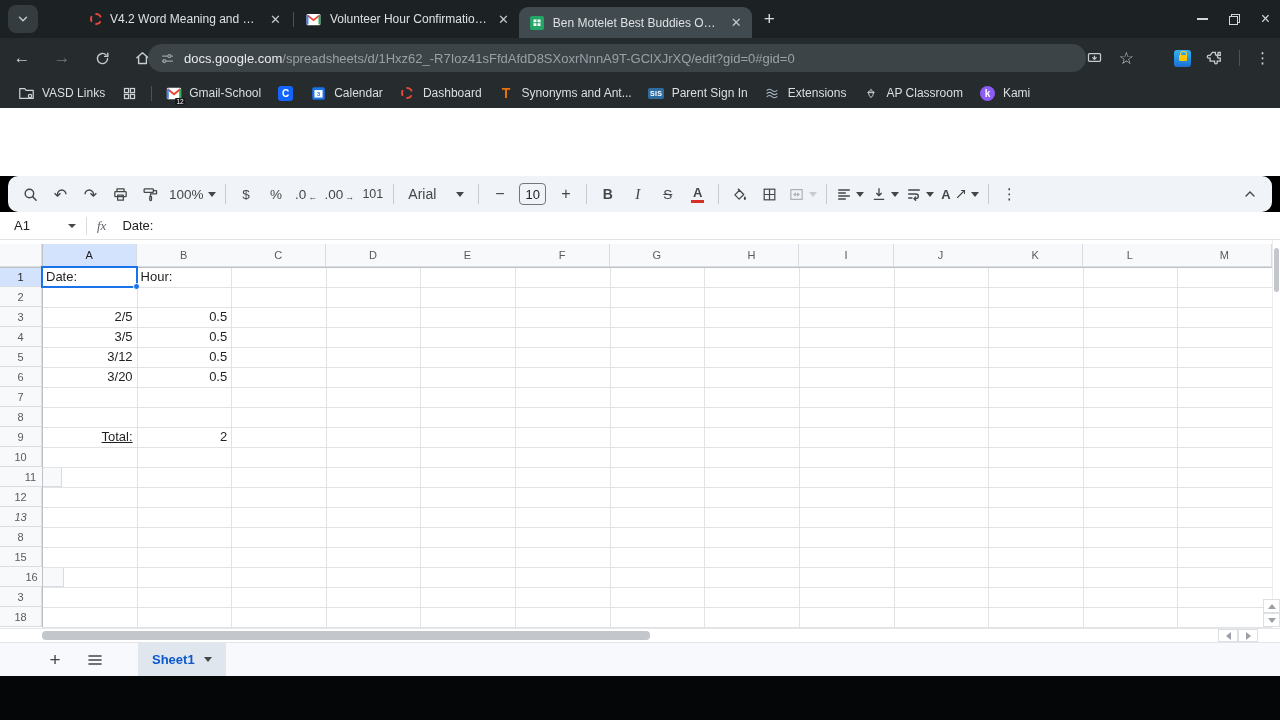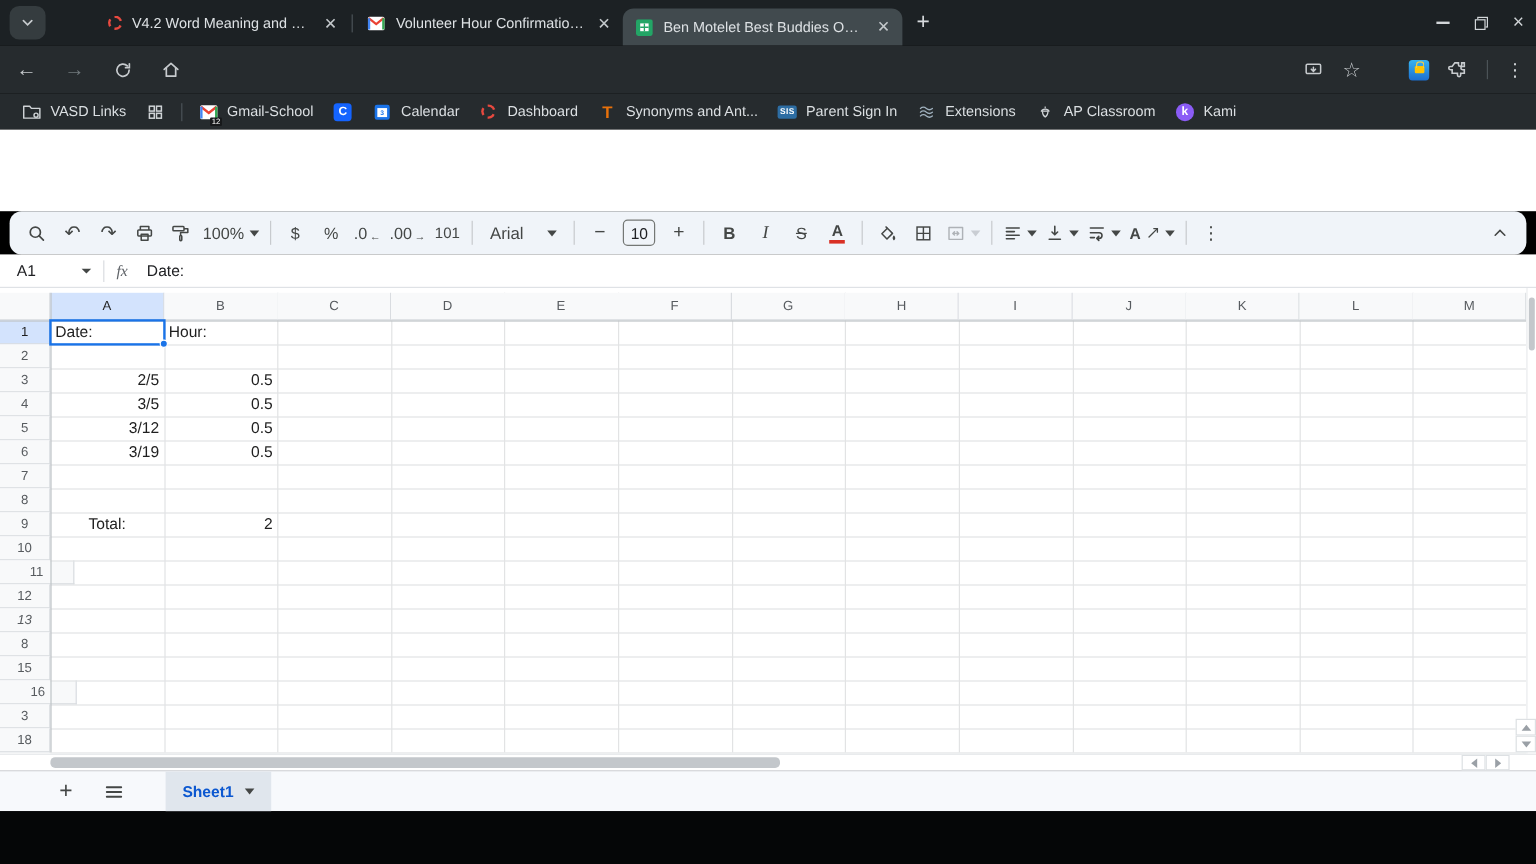--- a/index.html
+++ b/index.html
@@ -183,20 +183,28 @@
       <svg width="17" height="17" viewBox="0 0 24 24" fill="none" stroke="#c7cbce" stroke-width="2" stroke-linecap="round">
           <path d="M19.2 12a7.2 7.2 0 1 1-2.1-5.1"></path>
           <path d="M19.5 4.5V9H15"></path>
         </svg>
     </div>
     <div class="nav-ic">
       <svg width="17" height="17" viewBox="0 0 24 24" fill="none" stroke="#c7cbce" stroke-width="2" stroke-linecap="round" stroke-linejoin="round">
           <path d="M4 11l8-7 8 7"></path>
           <path d="M6.5 9.5V19h11V9.5"></path>
         </svg>
+    </div>
+    <div id="omnibox">
+      <svg width="15" height="15" viewBox="0 0 24 24" fill="none" stroke="#9aa0a6" stroke-width="2" stroke-linecap="round">
+          <path d="M4 8h8M18 8h2M4 16h2M10 16h10"></path>
+          <circle cx="15" cy="8" r="2.4"></circle>
+          <circle cx="7" cy="16" r="2.4"></circle>
+        </svg>
+      <span class="url"><span class="host">docs.google.com</span><span class="path">/spreadsheets/d/1Hxz62_-R7Ioz41sFfdAfdD8SXoxrNnnA9T-GClXJrXQ/edit?gid=0#gid=0</span></span>
     </div>
     <div id="omni-right">
       <svg width="19" height="17" viewBox="0 0 24 24" fill="none" stroke="#c7cbce" stroke-width="1.8" stroke-linecap="round">
           <rect x="3.5" y="5" width="17" height="11" rx="1.5"></rect>
           <path d="M12 8.5v4.5M9.5 10.8 12 13.3l2.5-2.5"></path>
         </svg>
       <span style="color:#c7cbce;font-size:17px">☆</span>
       <span style="width:10px"></span>
       <div class="lock-ext">
           <span class="lk"></span>
@@ -554,23 +562,23 @@
       <div class="gline-dark" style="left: 0px; top: 27px; width: 1272px; height: 1px;"></div>
       <div class="gline-dark" style="left: 42px; top: 4px; width: 1px; height: 383px;"></div>
       <div class="cell" style="left: 42px; top: 27px; width: 94.615px; height: 20px; text-align: left;">Date:</div>
       <div class="cell" style="left: 136.615px; top: 27px; width: 94.615px; height: 20px; text-align: left;">Hour:</div>
       <div class="cell" style="left: 42px; top: 67px; width: 94.615px; height: 20px; text-align: right;">2/5</div>
       <div class="cell" style="left: 136.615px; top: 67px; width: 94.615px; height: 20px; text-align: right;">0.5</div>
       <div class="cell" style="left: 42px; top: 87px; width: 94.615px; height: 20px; text-align: right;">3/5</div>
       <div class="cell" style="left: 136.615px; top: 87px; width: 94.615px; height: 20px; text-align: right;">0.5</div>
       <div class="cell" style="left: 42px; top: 107px; width: 94.615px; height: 20px; text-align: right;">3/12</div>
       <div class="cell" style="left: 136.615px; top: 107px; width: 94.615px; height: 20px; text-align: right;">0.5</div>
-      <div class="cell" style="left: 42px; top: 127px; width: 94.615px; height: 20px; text-align: right;">3/19</div>
+      <div class="cell" style="left: 42px; top: 127px; width: 94.615px; height: 20px; text-align: right;">3/20</div>
       <div class="cell" style="left: 136.615px; top: 127px; width: 94.615px; height: 20px; text-align: right;">0.5</div>
-      <div class="cell" style="left: 42px; top: 187px; width: 94.615px; height: 20px; text-align: center;">Total:</div>
+      <div class="cell" style="left: 42px; top: 187px; width: 94.615px; height: 20px; text-align: right; text-decoration: underline;">Total:</div>
       <div class="cell" style="left: 136.615px; top: 187px; width: 94.615px; height: 20px; text-align: right;">2</div>
       <div id="sel-box" style="left: 41px; top: 26px; width: 96.615px; height: 22px;"></div>
       <div id="sel-handle" style="left: 132.615px; top: 43px;"></div>
       <div class="sbar-track" style="left: 1272px; top: 0px; width: 8px; height: 388px; border-left: 1px solid rgb(235, 237, 239);"></div>
       <div class="sbar-thumb" style="left: 1273.5px; top: 8px; width: 5.5px; height: 44px;"></div>
       <div class="sbtn" style="left: 1263px; top: 359px; width: 17px; height: 14px;">
         <span class="tri up"></span>
       </div>
       <div class="sbtn" style="left: 1263px; top: 373px; width: 17px; height: 14px;">
         <span class="tri dn"></span>

